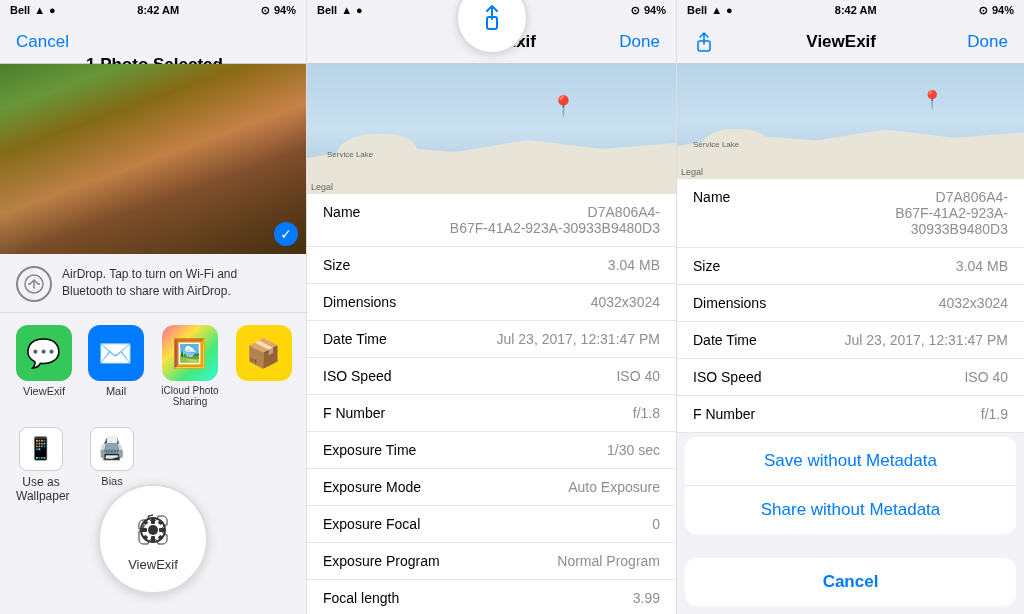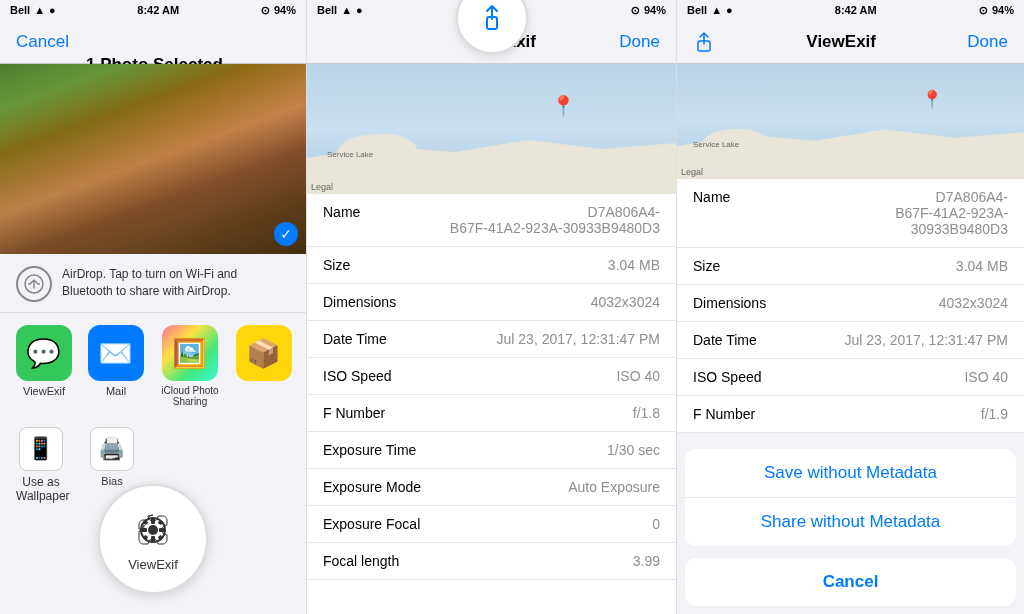--- a/index.html
+++ b/index.html
@@ -337,21 +337,21 @@
     .panel3-exif-key { color: #000; }
     .panel3-exif-value { color: #8e8e93; text-align: right; max-width: 200px; }
     .action-sheet-overlay {
       position: absolute;
       bottom: 0;
       left: 0;
       right: 0;
       background: rgba(242,242,247,0.95);
       display: flex;
       flex-direction: column;
-      gap: 4px;
+      gap: 16px;
     }
     .action-sheet-group {
       background: white;
       border-radius: 12px;
       margin: 0 8px 8px 8px;
       overflow: hidden;
     }
     .action-sheet-item {
       padding: 14px 16px;
       text-align: center;
@@ -538,20 +538,24 @@
     </div>
     <div class="exif-row">
       <span class="exif-key">Exposure Mode</span>
       <span class="exif-value">Auto Exposure</span>
     </div>
     <div class="exif-row">
       <span class="exif-key">Exposure Focal</span>
       <span class="exif-value">0</span>
     </div>
     <div class="exif-row">
+      <span class="exif-key">Exposure Program</span>
+      <span class="exif-value">Normal Program</span>
+    </div>
+    <div class="exif-row">
       <span class="exif-key">Focal length</span>
       <span class="exif-value">3.99</span>
     </div>
   </div>
 </div>
 
 <div class="panel3">
 
   <div class="panel3-status">
     <div style="display:flex;gap:4px;align-items:center">

